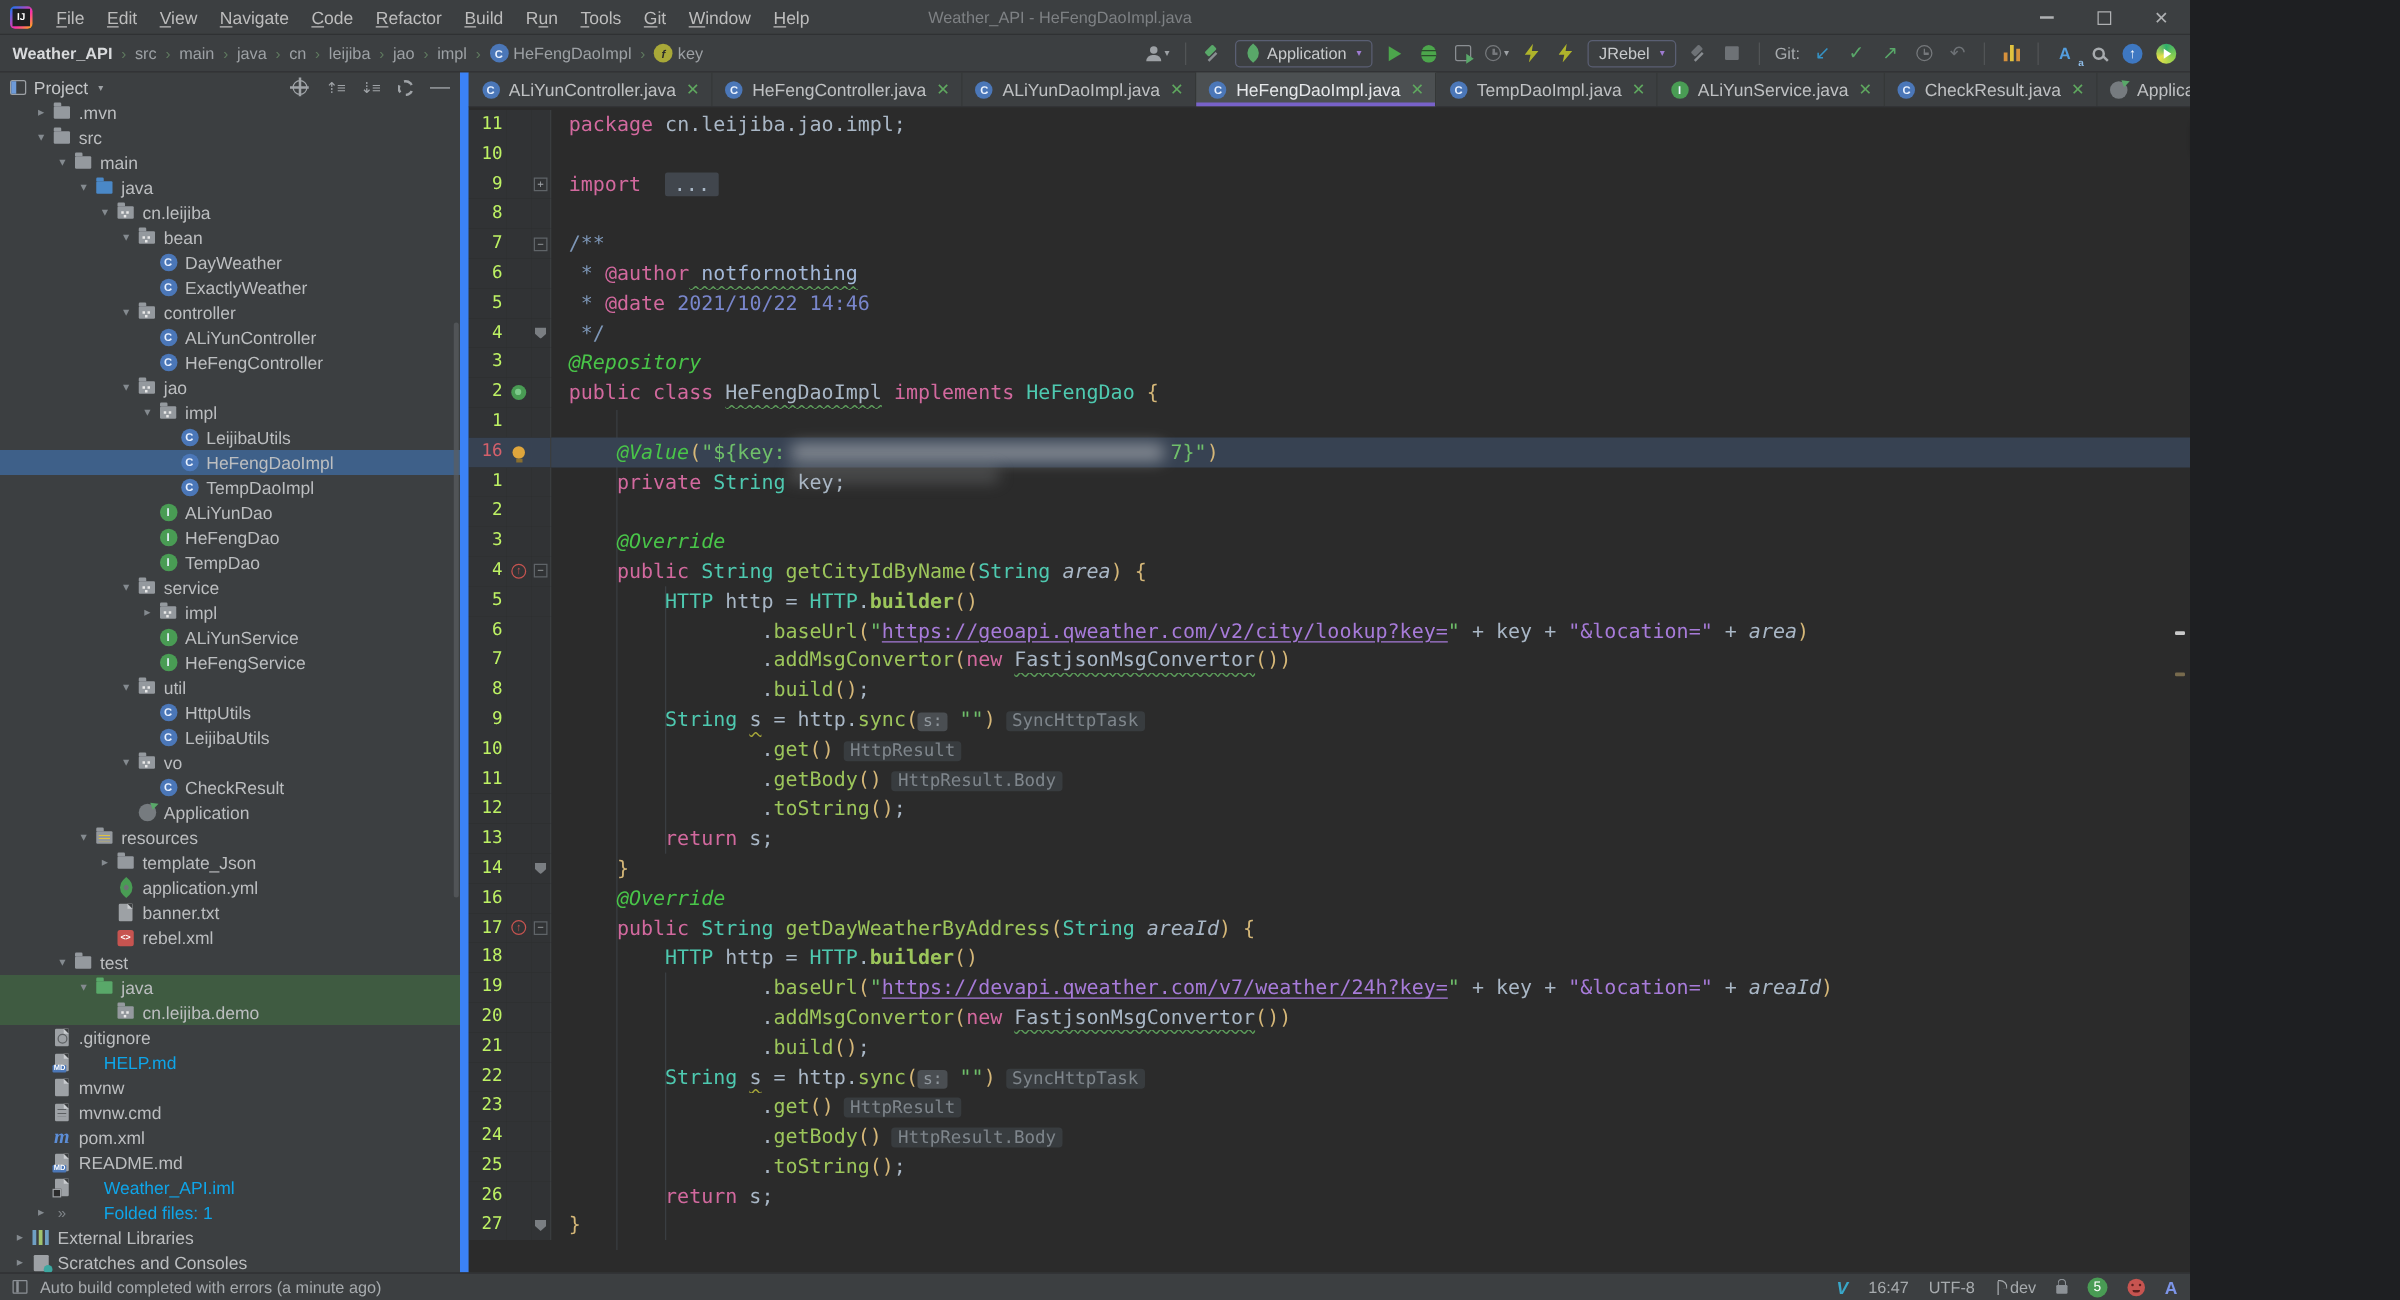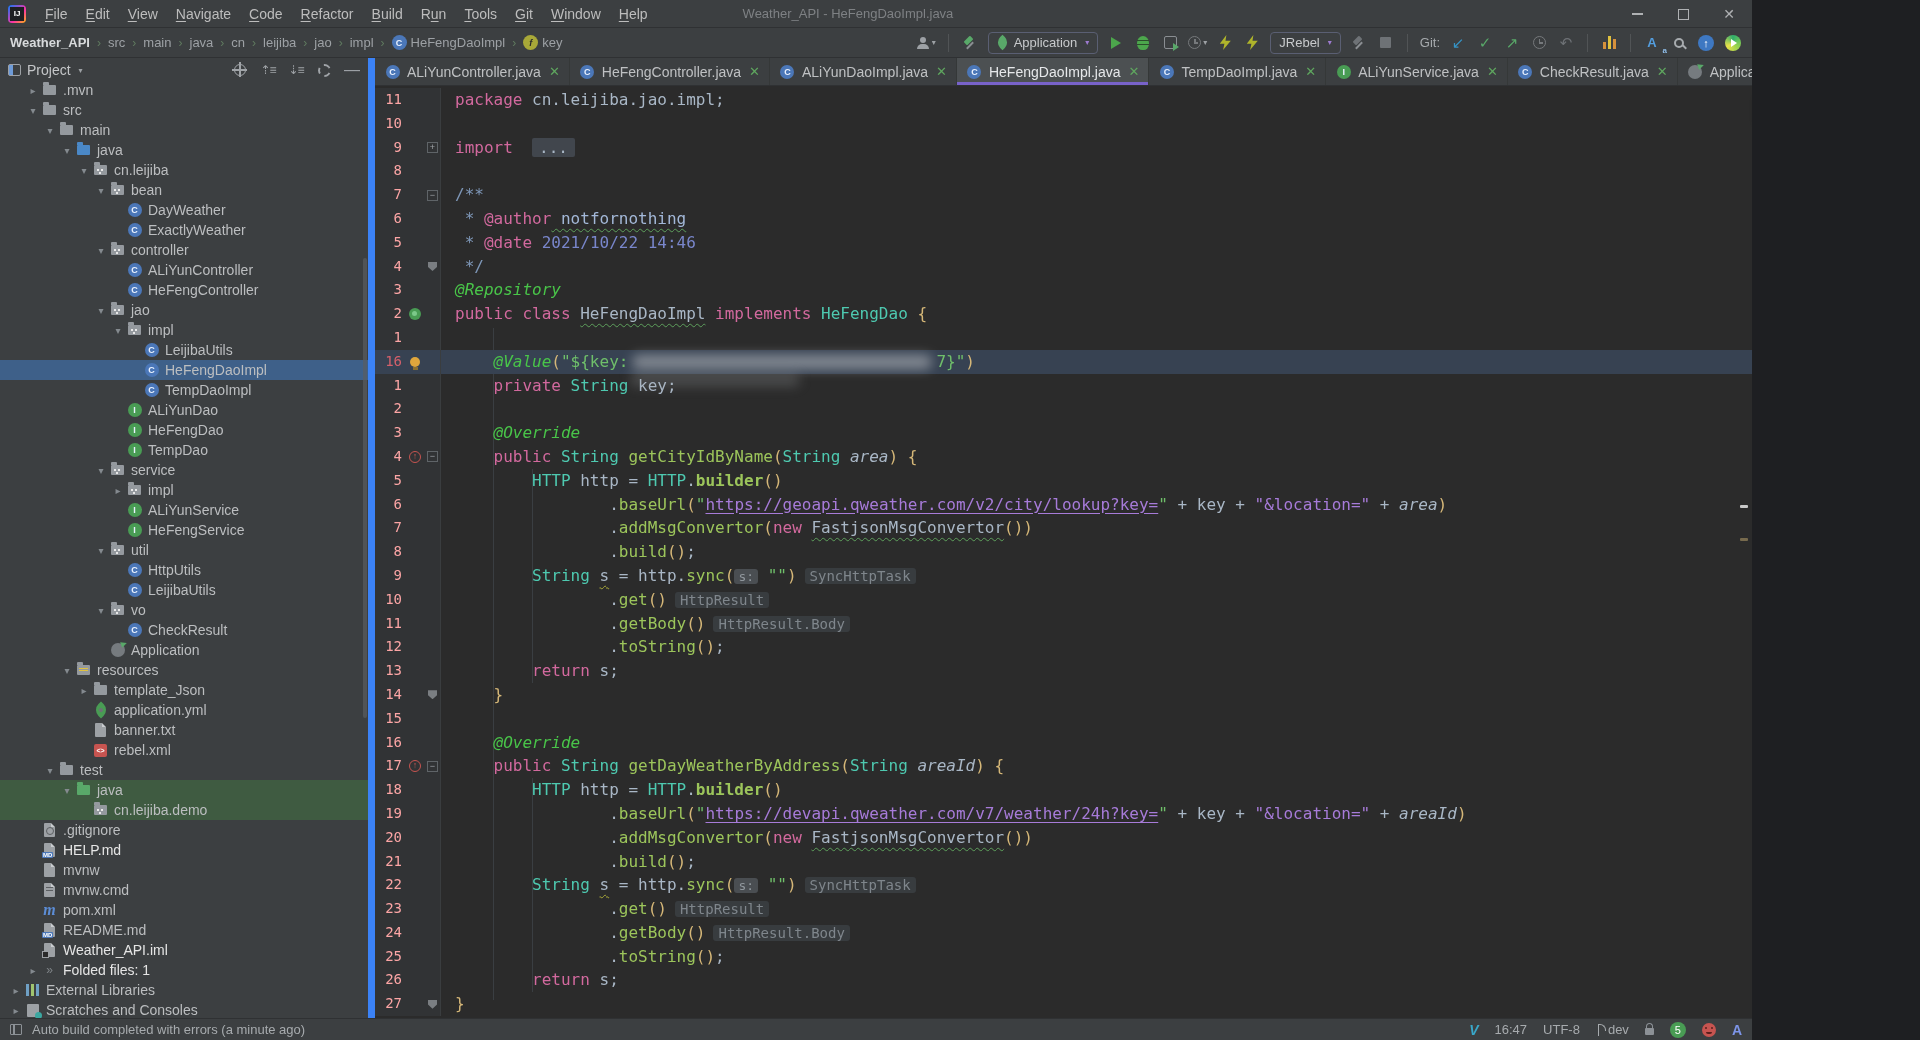--- a/index.html
+++ b/index.html
@@ -86,21 +86,21 @@
   .phi { color:#A0A4A8; display:inline-flex; align-items:center; justify-content:center; width:16px; height:16px; }
   .i-target { width:12px; height:12px; border:1.5px solid #A0A4A8; border-radius:50%; position:relative; }
   .i-target::before { content:""; position:absolute; left:4px; top:-3px; width:1.5px; height:15px; background:#A0A4A8; }
   .i-target::after { content:""; position:absolute; top:4px; left:-3px; height:1.5px; width:15px; background:#A0A4A8; }
   .i-coll { font-size:12px; letter-spacing:-1px; }
   .i-gear { width:13px; height:13px; border:2px dashed #A0A4A8; border-radius:50%; }
   .tree { position:absolute; left:0; right:0; top:22px; bottom:0; }
   .tree-row { height:20px; display:flex; align-items:center; font-size:14px; color:#BCBEC0; white-space:nowrap; }
   .tree-row.sel-blue { background:#3E6089; }
   .tree-row.sel-green { background:#3F5B41; }
-  .tree-row.dim .t-label { color:#e5e5e5; }
+  .tree-row.dim .t-label { color:#0ea5e9;margin-left:20px; }
   .t-chev { width:16px; flex:none; text-align:center; color:#848A8F; font-size:10px; }
   .ti { width:17px; height:16px; margin-right:5px; flex:none; position:relative; display:inline-flex; align-items:center; justify-content:center; }
   .fold-sh { width:13px; height:10px; border-radius:1px; position:relative; background:#94999E; }
   .fold-sh::before { content:""; position:absolute; top:-3px; left:0; width:6px; height:3px; background:inherit; border-radius:1px 1px 0 0; }
   .fold-blue { background:#4A88C7; } .fold-green { background:#59A869; }
   .pkg-dots::after { content:""; position:absolute; left:3px; top:4px; width:2px; height:2px; background:#E8E8E8;
                      box-shadow:4px 0 0 #E8E8E8, 2px 3px 0 #E8E8E8; }
   .res-lines::after { content:""; position:absolute; left:2px; top:3px; width:9px; height:5px;
                       background:repeating-linear-gradient(#E0C23F 0 1px, transparent 1px 2.5px); }
   .circ { width:14px; height:14px; border-radius:50%; display:flex; align-items:center; justify-content:center;
@@ -138,21 +138,21 @@
   .tab .ti { margin-right:0; }
   .tab.active { background:#4C5052; color:#E6E8EA; }
   .tab.active::after { content:""; position:absolute; left:0; right:0; bottom:0; height:3px; background:#7862C9; }
   .tab-close { color:#5FA75F; font-size:13px; margin-left:2px; }
 
   
   .editor { position:absolute; left:375px; top:86px; right:0; bottom:22px; background:#2B2B2B;
             font-family:"DejaVu Sans Mono", monospace; font-size:16px; overflow:hidden; }
   .code { position:relative; padding-top:2px; z-index:2; }
   .line { display:flex; height:23.8px; line-height:23.8px; white-space:pre; }
-  .ln { flex:0 0 30px; text-align:right; color:#fca5a5; font-size:14px; background:#313335; padding-right:3px; }
+  .ln { flex:0 0 30px; text-align:right; color:#bef264; font-size:14px; background:#313335; padding-right:3px; }
   .gic { flex:0 0 20px; background:#313335; display:flex; align-items:center; justify-content:center; }
   .fm { flex:0 0 16px; background:#313335; border-right:1px solid #3A3D3F; display:flex; align-items:center; justify-content:center; }
   .ct { flex:1; padding-left:14px; }
   .line.cur { background:#374252; }
   .line.cur .ln, .line.cur .gic, .line.cur .fm { background:transparent; }
   .line.cur .ln { color:#D4606B; }
   .kw { color:#D2699E; } .def { color:#A9B7C6; } .typ { color:#4EC9B0; }
   .ann { color:#49C549; font-style:italic; }
   .mth { color:#9CC55B; } .mthb { color:#9CC55B; font-weight:bold; }
   .str { color:#6FBF6A; }
@@ -811,21 +811,20 @@
         <div class="line"><span class="ln">5</span><span class="gic"></span><span class="fm"></span><span class="ct"><span class="def">        </span><span class="typ">HTTP</span><span class="def"> http = </span><span class="typ">HTTP</span><span class="def">.</span><span class="mthb">builder</span><span class="par">()</span></span></div>
         <div class="line"><span class="ln">6</span><span class="gic"></span><span class="fm"></span><span class="ct"><span class="def">                .</span><span class="mth">baseUrl</span><span class="par">(</span><span class="str">"</span><span class="url">https://geoapi.qweather.com/v2/city/lookup?key=</span><span class="str">"</span><span class="def"> + key + </span><span class="pur">"&amp;location="</span><span class="def"> + </span><span class="prm">area</span><span class="par">)</span></span></div>
         <div class="line"><span class="ln">7</span><span class="gic"></span><span class="fm"></span><span class="ct"><span class="def">                .</span><span class="mth">addMsgConvertor</span><span class="par">(</span><span class="kw">new </span><span class="def wavy">FastjsonMsgConvertor</span><span class="par">())</span></span></div>
         <div class="line"><span class="ln">8</span><span class="gic"></span><span class="fm"></span><span class="ct"><span class="def">                .</span><span class="mth">build</span><span class="par">()</span><span class="def">;</span></span></div>
         <div class="line"><span class="ln">9</span><span class="gic"></span><span class="fm"></span><span class="ct"><span class="def">        </span><span class="typ">String</span><span class="def"> </span><span class="def wavyy">s</span><span class="def"> = http.</span><span class="mth">sync</span><span class="par">(</span><span class="hint">s:</span><span class="str"> ""</span><span class="par">)</span><span class="inlay">SyncHttpTask</span></span></div>
         <div class="line"><span class="ln">10</span><span class="gic"></span><span class="fm"></span><span class="ct"><span class="def">                .</span><span class="mth">get</span><span class="par">()</span><span class="inlay">HttpResult</span></span></div>
         <div class="line"><span class="ln">11</span><span class="gic"></span><span class="fm"></span><span class="ct"><span class="def">                .</span><span class="mth">getBody</span><span class="par">()</span><span class="inlay">HttpResult.Body</span></span></div>
         <div class="line"><span class="ln">12</span><span class="gic"></span><span class="fm"></span><span class="ct"><span class="def">                .</span><span class="mth">toString</span><span class="par">()</span><span class="def">;</span></span></div>
         <div class="line"><span class="ln">13</span><span class="gic"></span><span class="fm"></span><span class="ct"><span class="def">        </span><span class="kw">return</span><span class="def"> s;</span></span></div>
         <div class="line"><span class="ln">14</span><span class="gic"></span><span class="fm"><span class="f-end"></span></span><span class="ct"><span class="def">    </span><span class="par">}</span></span></div>
-        <div class="line"><span class="ln">15</span><span class="gic"></span><span class="fm"></span><span class="ct"></span></div>
         <div class="line"><span class="ln">16</span><span class="gic"></span><span class="fm"></span><span class="ct"><span class="def">    </span><span class="ann">@Override</span></span></div>
         <div class="line"><span class="ln">17</span><span class="gic"><span class="g-ovr">↑</span></span><span class="fm"><span class="f-box">−</span></span><span class="ct"><span class="def">    </span><span class="kw">public </span><span class="typ">String</span><span class="mth"> getDayWeatherByAddress</span><span class="par">(</span><span class="typ">String</span><span class="prm"> areaId</span><span class="par">) {</span></span></div>
         <div class="line"><span class="ln">18</span><span class="gic"></span><span class="fm"></span><span class="ct"><span class="def">        </span><span class="typ">HTTP</span><span class="def"> http = </span><span class="typ">HTTP</span><span class="def">.</span><span class="mthb">builder</span><span class="par">()</span></span></div>
         <div class="line"><span class="ln">19</span><span class="gic"></span><span class="fm"></span><span class="ct"><span class="def">                .</span><span class="mth">baseUrl</span><span class="par">(</span><span class="str">"</span><span class="url">https://devapi.qweather.com/v7/weather/24h?key=</span><span class="str">"</span><span class="def"> + key + </span><span class="pur">"&amp;location="</span><span class="def"> + </span><span class="prm">areaId</span><span class="par">)</span></span></div>
         <div class="line"><span class="ln">20</span><span class="gic"></span><span class="fm"></span><span class="ct"><span class="def">                .</span><span class="mth">addMsgConvertor</span><span class="par">(</span><span class="kw">new </span><span class="def wavy">FastjsonMsgConvertor</span><span class="par">())</span></span></div>
         <div class="line"><span class="ln">21</span><span class="gic"></span><span class="fm"></span><span class="ct"><span class="def">                .</span><span class="mth">build</span><span class="par">()</span><span class="def">;</span></span></div>
         <div class="line"><span class="ln">22</span><span class="gic"></span><span class="fm"></span><span class="ct"><span class="def">        </span><span class="typ">String</span><span class="def"> </span><span class="def wavyy">s</span><span class="def"> = http.</span><span class="mth">sync</span><span class="par">(</span><span class="hint">s:</span><span class="str"> ""</span><span class="par">)</span><span class="inlay">SyncHttpTask</span></span></div>
         <div class="line"><span class="ln">23</span><span class="gic"></span><span class="fm"></span><span class="ct"><span class="def">                .</span><span class="mth">get</span><span class="par">()</span><span class="inlay">HttpResult</span></span></div>
         <div class="line"><span class="ln">24</span><span class="gic"></span><span class="fm"></span><span class="ct"><span class="def">                .</span><span class="mth">getBody</span><span class="par">()</span><span class="inlay">HttpResult.Body</span></span></div>
         <div class="line"><span class="ln">25</span><span class="gic"></span><span class="fm"></span><span class="ct"><span class="def">                .</span><span class="mth">toString</span><span class="par">()</span><span class="def">;</span></span></div>

